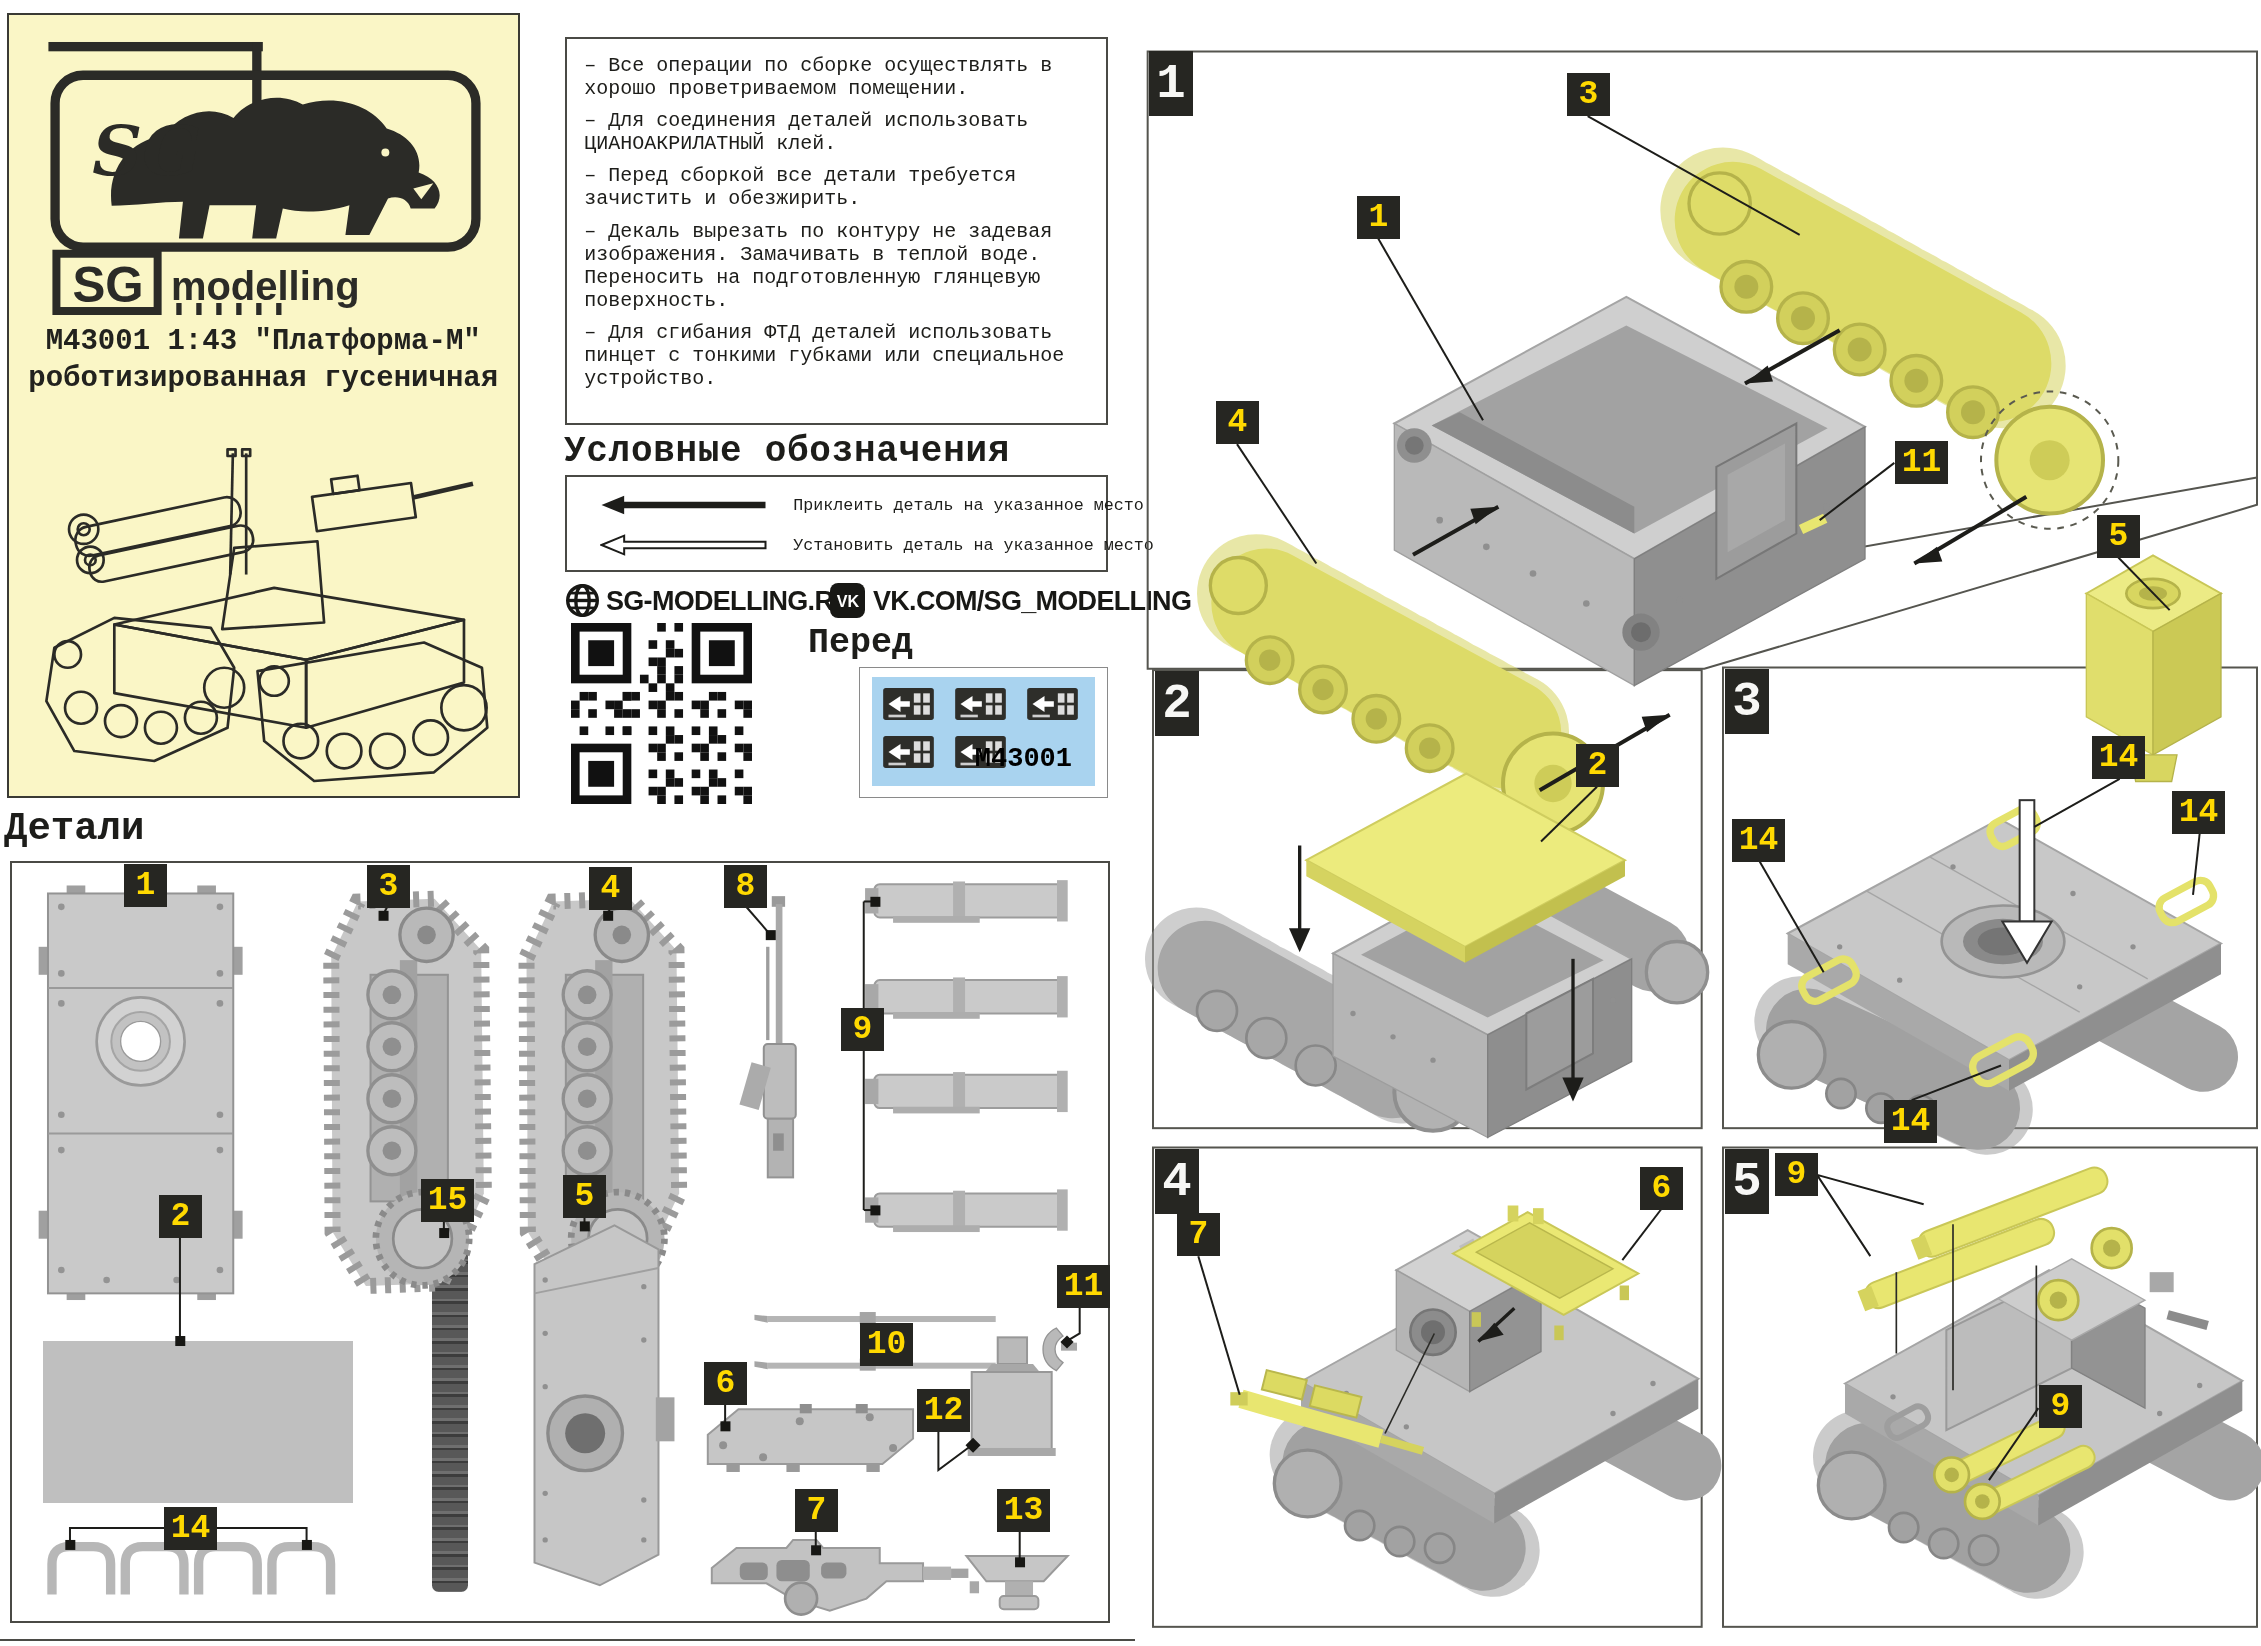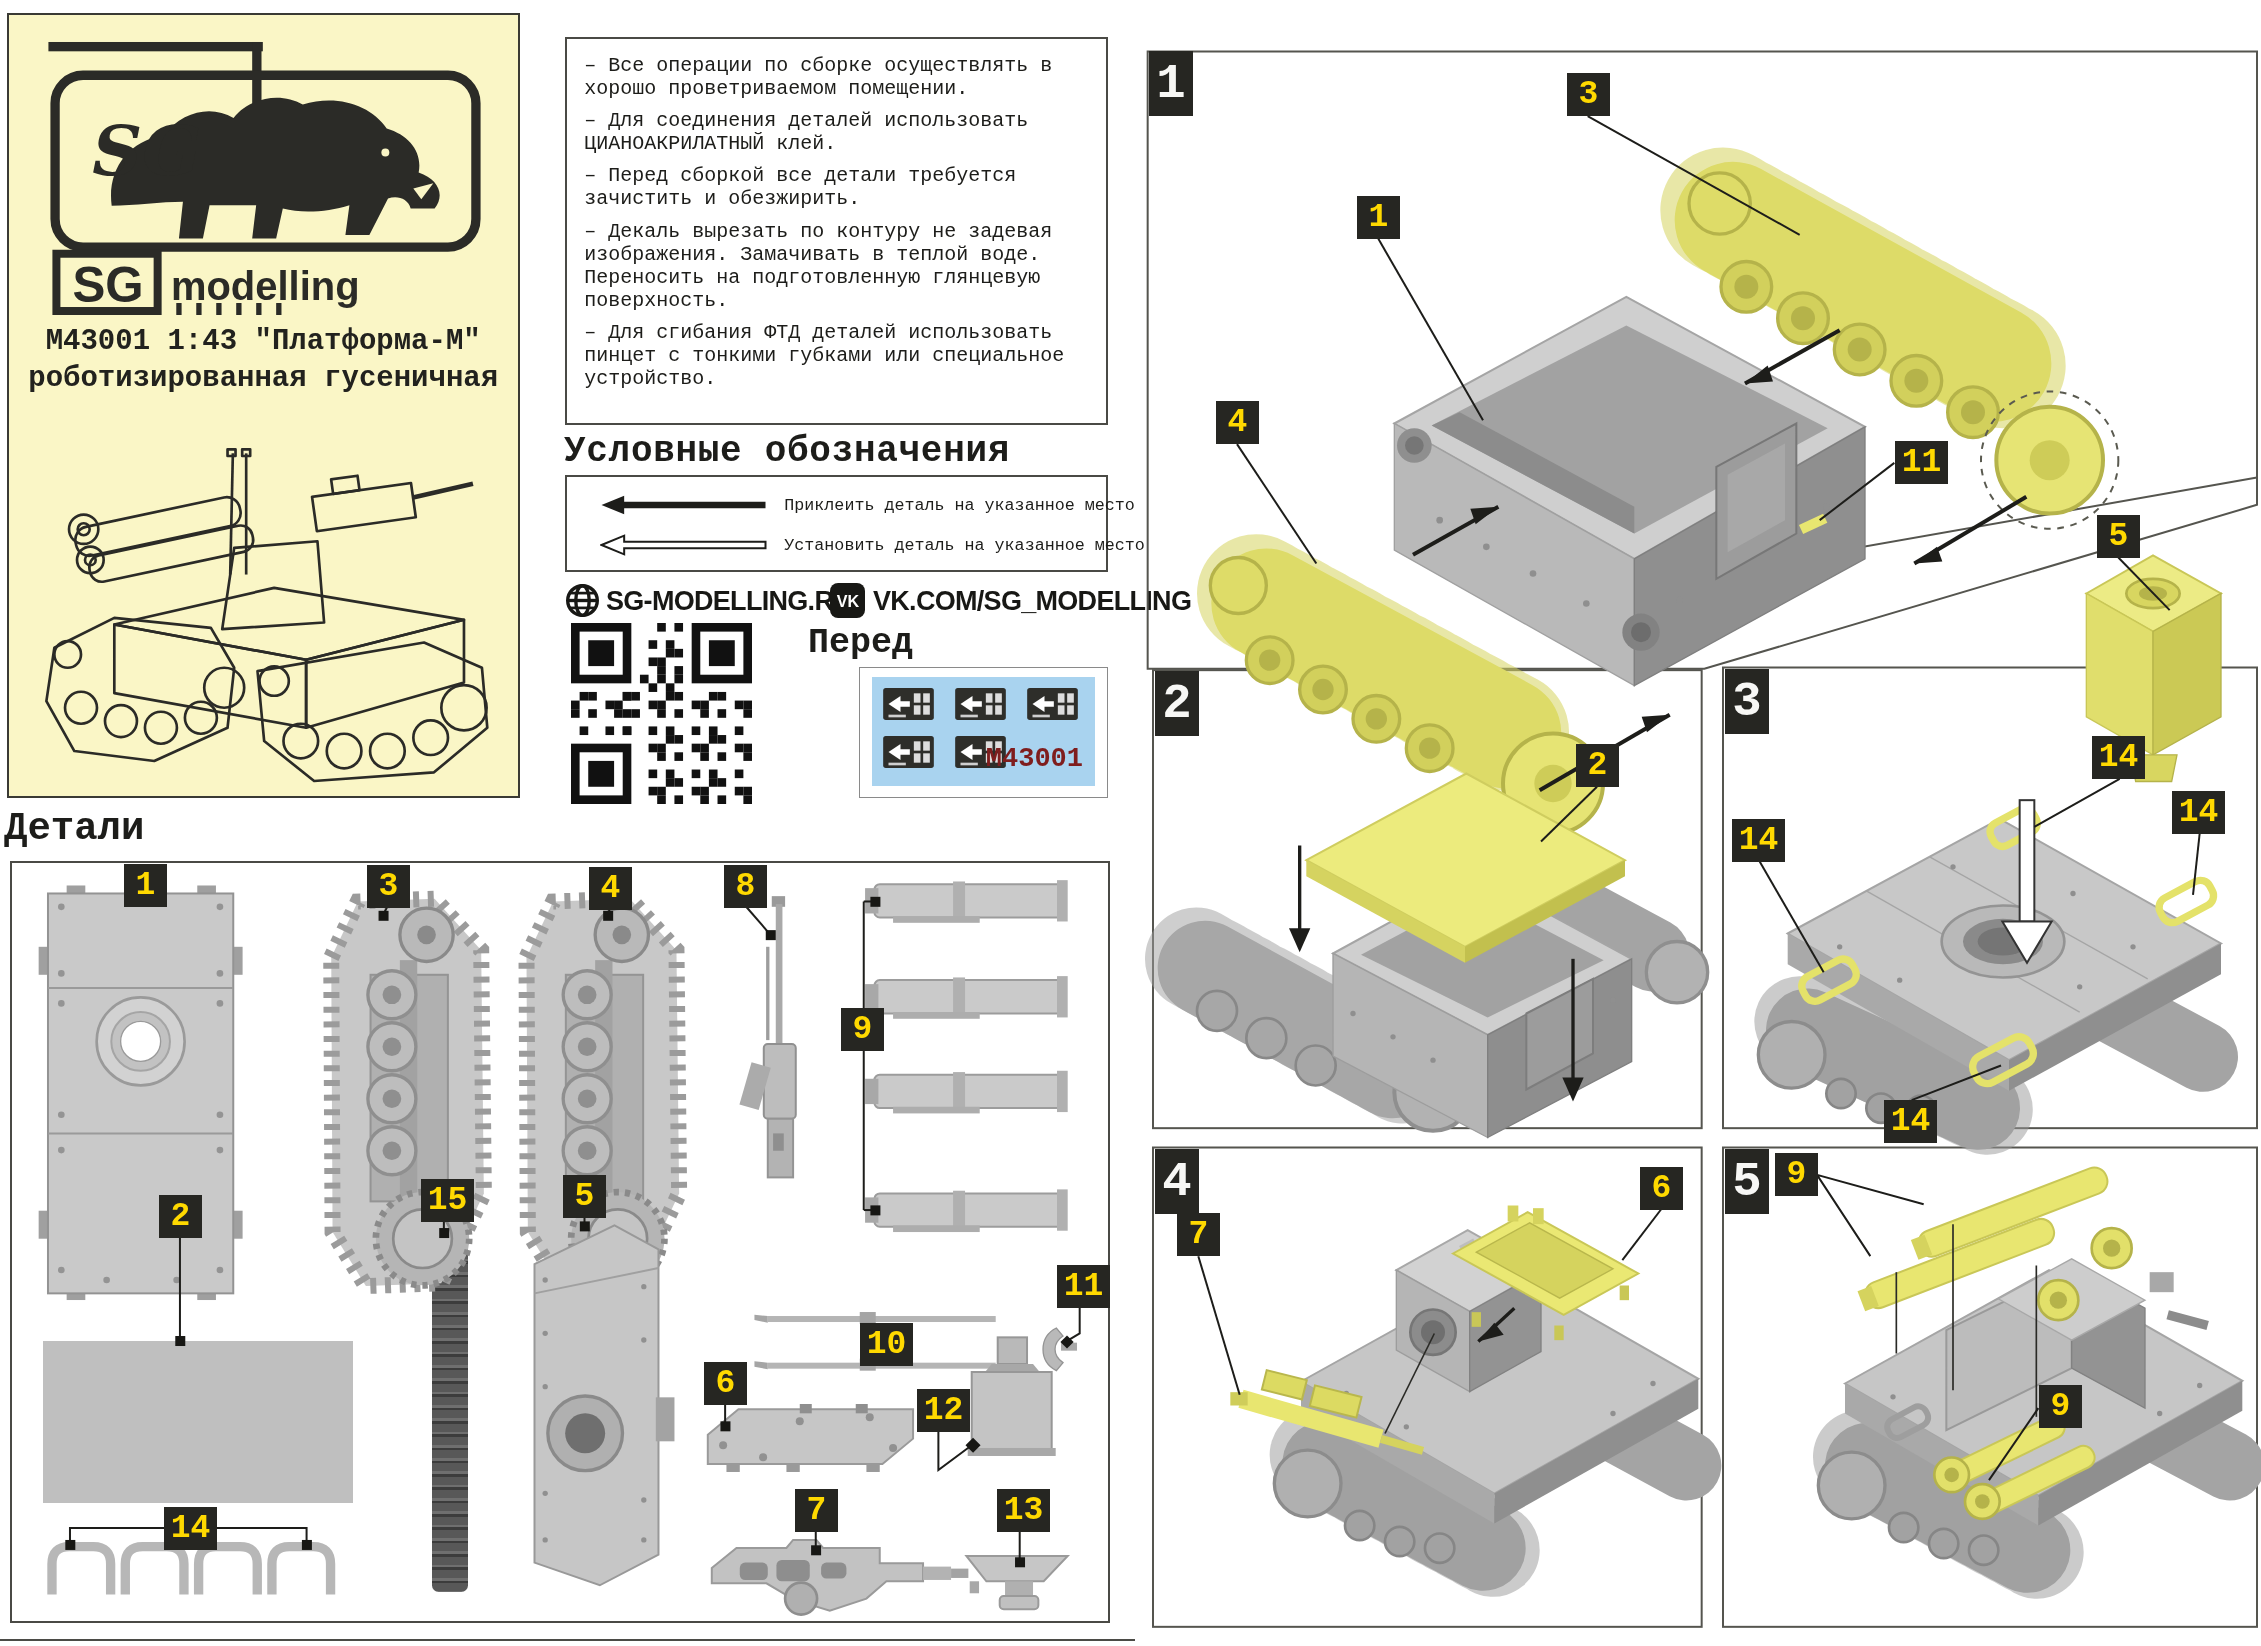--- a/index.html
+++ b/index.html
@@ -12,31 +12,31 @@
   .kit-title{position:absolute;left:0;top:308px;width:100%;text-align:center;
              font-weight:bold;font-size:29px;line-height:37px;color:#22221e;}
   
   .warnbox{position:absolute;left:565px;top:37px;width:543px;height:388px;
            border:2px solid #4a4a45;box-sizing:border-box;padding:14.7px 17.3px 0 17.3px;}
   .warnbox p{margin:0 0 9.3px 0;font-size:20px;line-height:23px;}
   .warnbox .whead{font-weight:bold;margin-bottom:17.3px;}
   .h-mono{font-weight:bold;color:#1d1d1a;}
   .legend-heading{position:absolute;left:564px;top:431px;font-size:36px;font-weight:bold;letter-spacing:0.7px;}
   .legendbox{position:absolute;left:565px;top:475px;width:543px;height:97px;border:2px solid #4a4a45;box-sizing:border-box;}
-  .legend-row{position:absolute;left:33px;height:24px;display:flex;align-items:center;}
+  .legend-row{position:absolute;left:33px;height:24px;display:flex;align-items:center;gap:9px;}
   .legend-row span{font-size:16.7px;margin-left:17.3px;white-space:nowrap;}
   
   .links{position:absolute;left:565px;top:583px;width:543px;height:36px;}
   .links .txt{position:absolute;top:2.7px;font-family:"Liberation Sans","DejaVu Sans",sans-serif;
               font-weight:900;font-size:27px;letter-spacing:-0.7px;color:#181815;}
   
   .decal-heading{position:absolute;left:808px;top:623px;font-size:35px;font-weight:bold;}
   .decalbox{position:absolute;left:859px;top:667px;width:249px;height:131px;background:#fff;border:1.3px solid #8a8a8a;box-sizing:border-box;}
   .decalblue{position:absolute;left:12px;top:9.3px;width:223px;height:109px;background:#A9D3EF;}
-  .decal-code{position:absolute;right:12px;bottom:12px;font-size:27px;font-weight:bold;color:#7f1d1d;}
+  .decal-code{position:absolute;right:23px;bottom:12px;font-size:27px;font-weight:bold;color:#000000;}
   
   .parts-heading{position:absolute;left:4px;top:807px;font-size:39px;font-weight:bold;}
   .partsbox{position:absolute;left:10px;top:861px;width:1100px;height:762px;border:2px solid #4a4a45;box-sizing:border-box;}
   .bottomrule{position:absolute;left:0;top:1639px;width:1135px;height:2px;background:#4b4b46;}
   
   .lbl{position:absolute;height:43px;min-width:43px;box-sizing:border-box;padding:0 6.7px;
        background:#262622;display:flex;align-items:center;justify-content:center;
        font-weight:bold;font-size:33px;}
   .lbl.y{color:#FFD900;}
   .steplbl{position:absolute;width:44px;height:65px;background:#262622;color:#f7f7f5;

